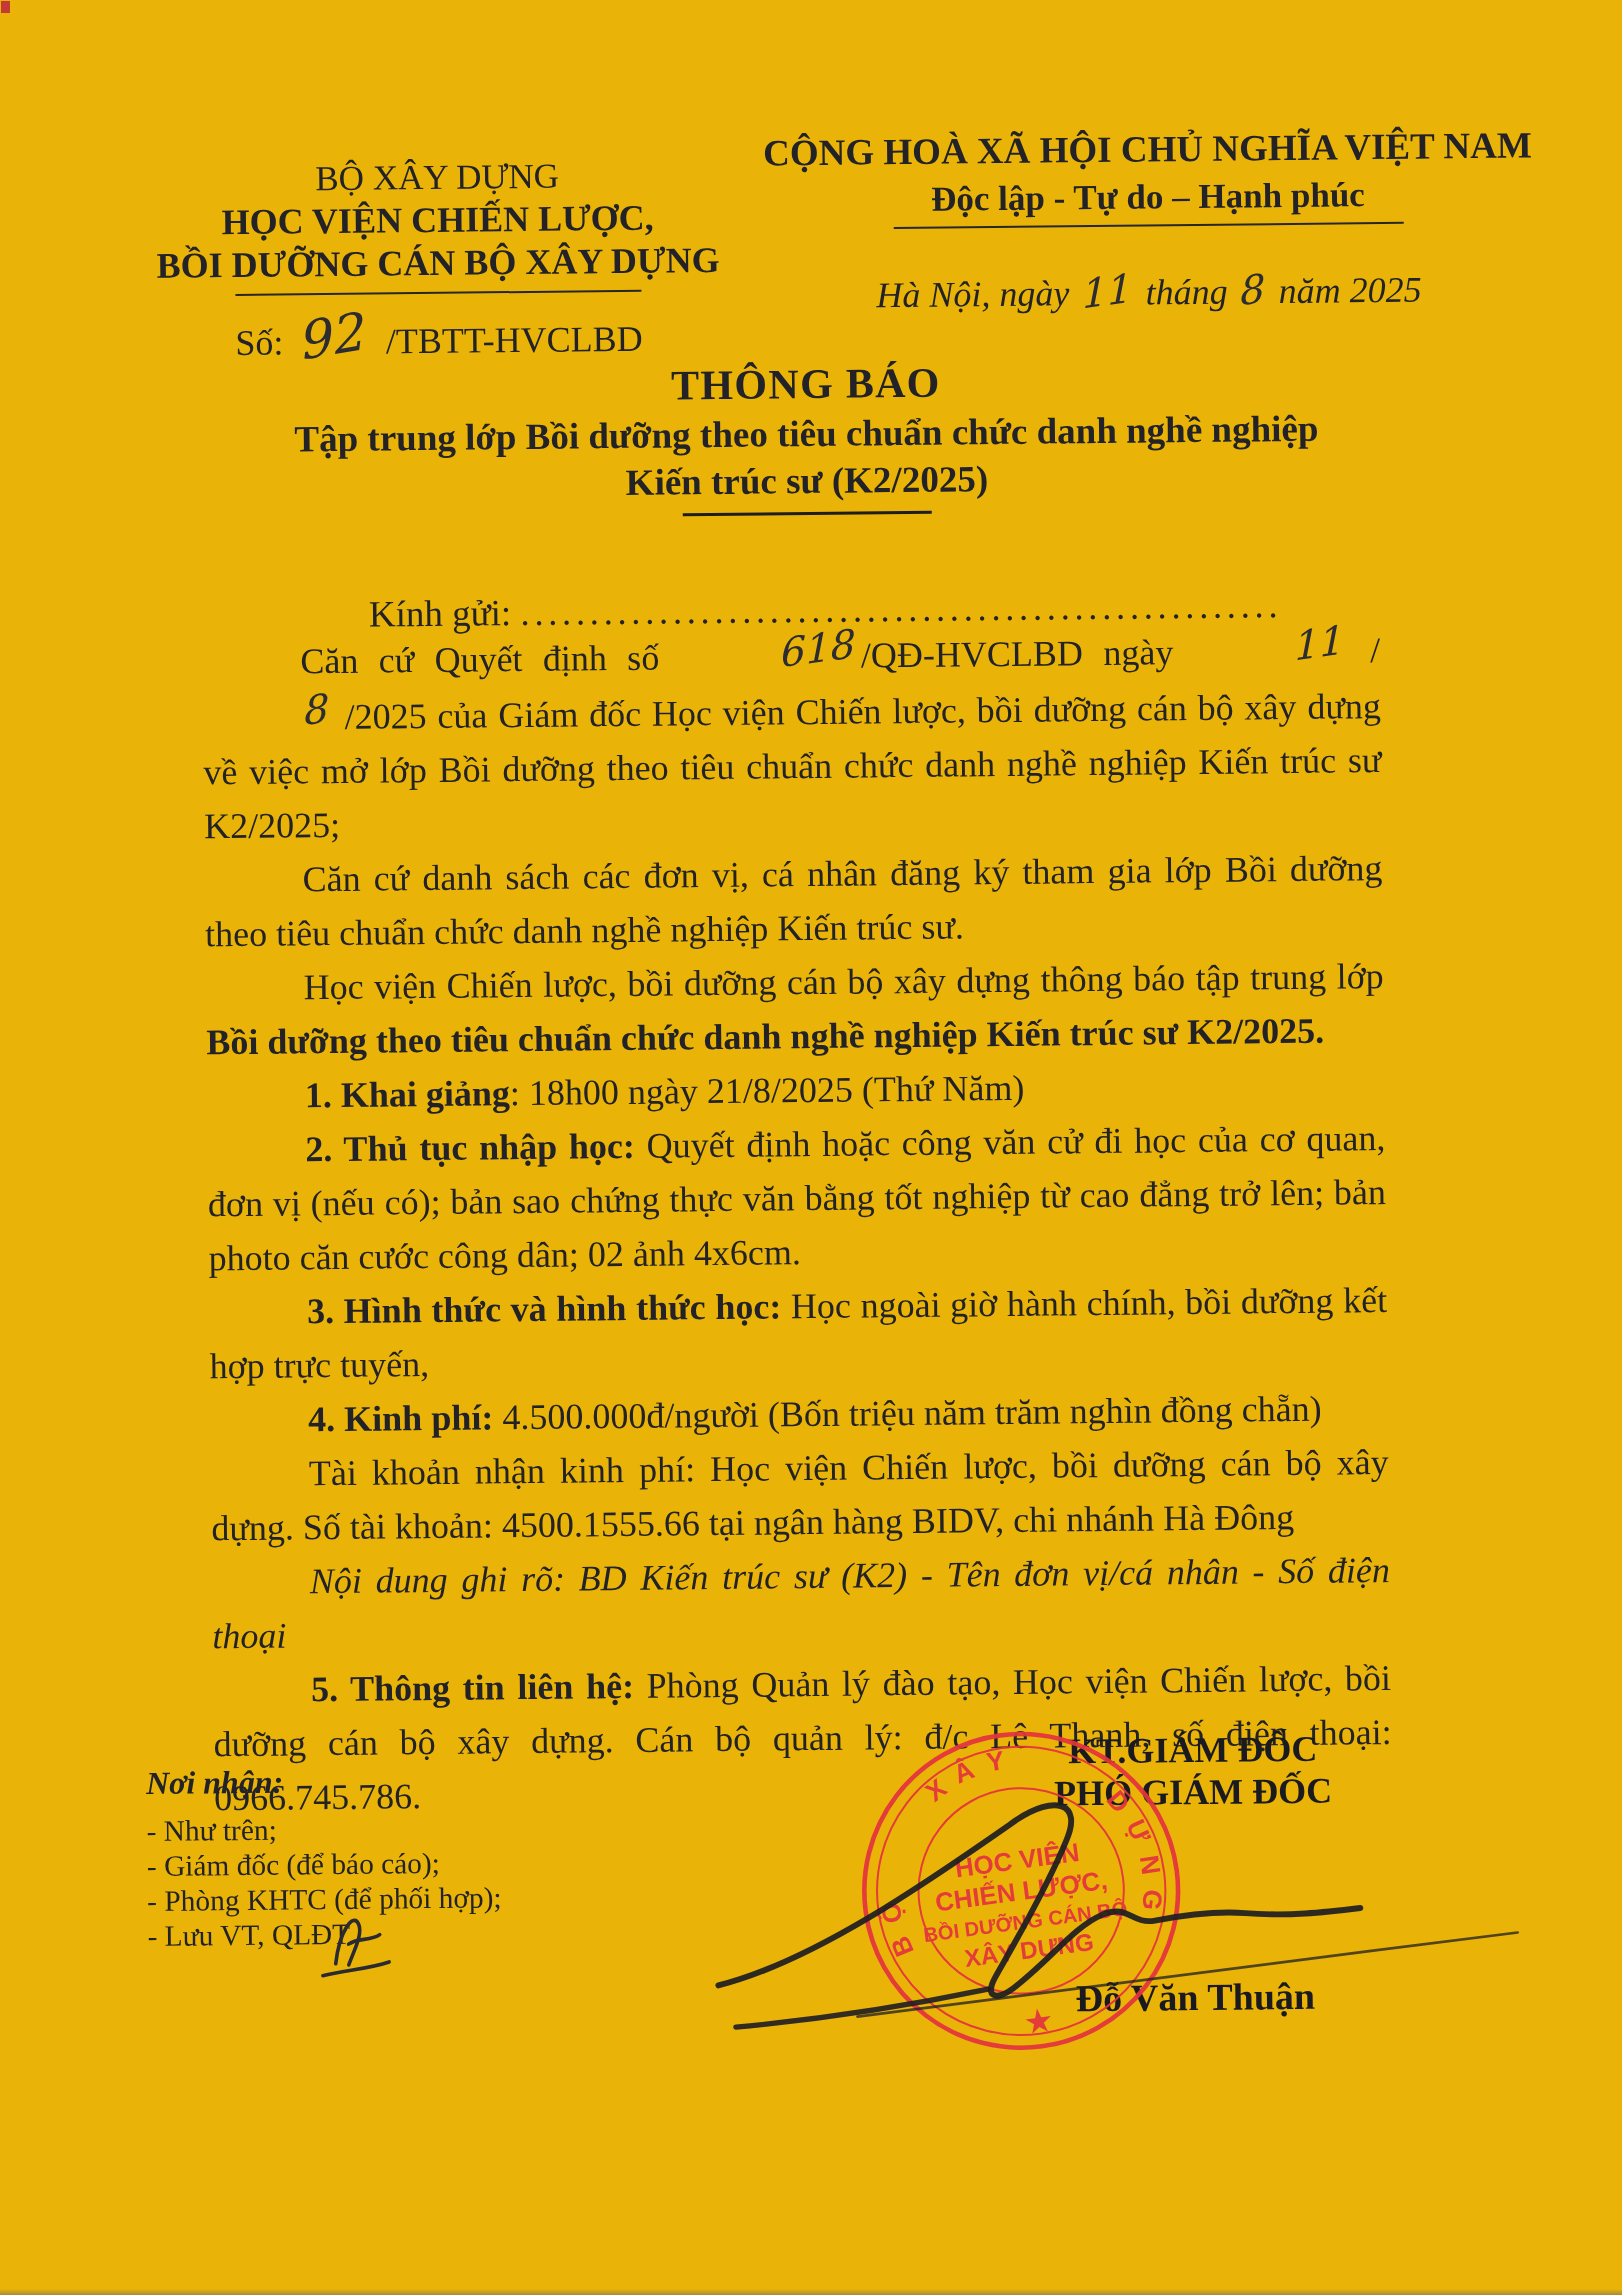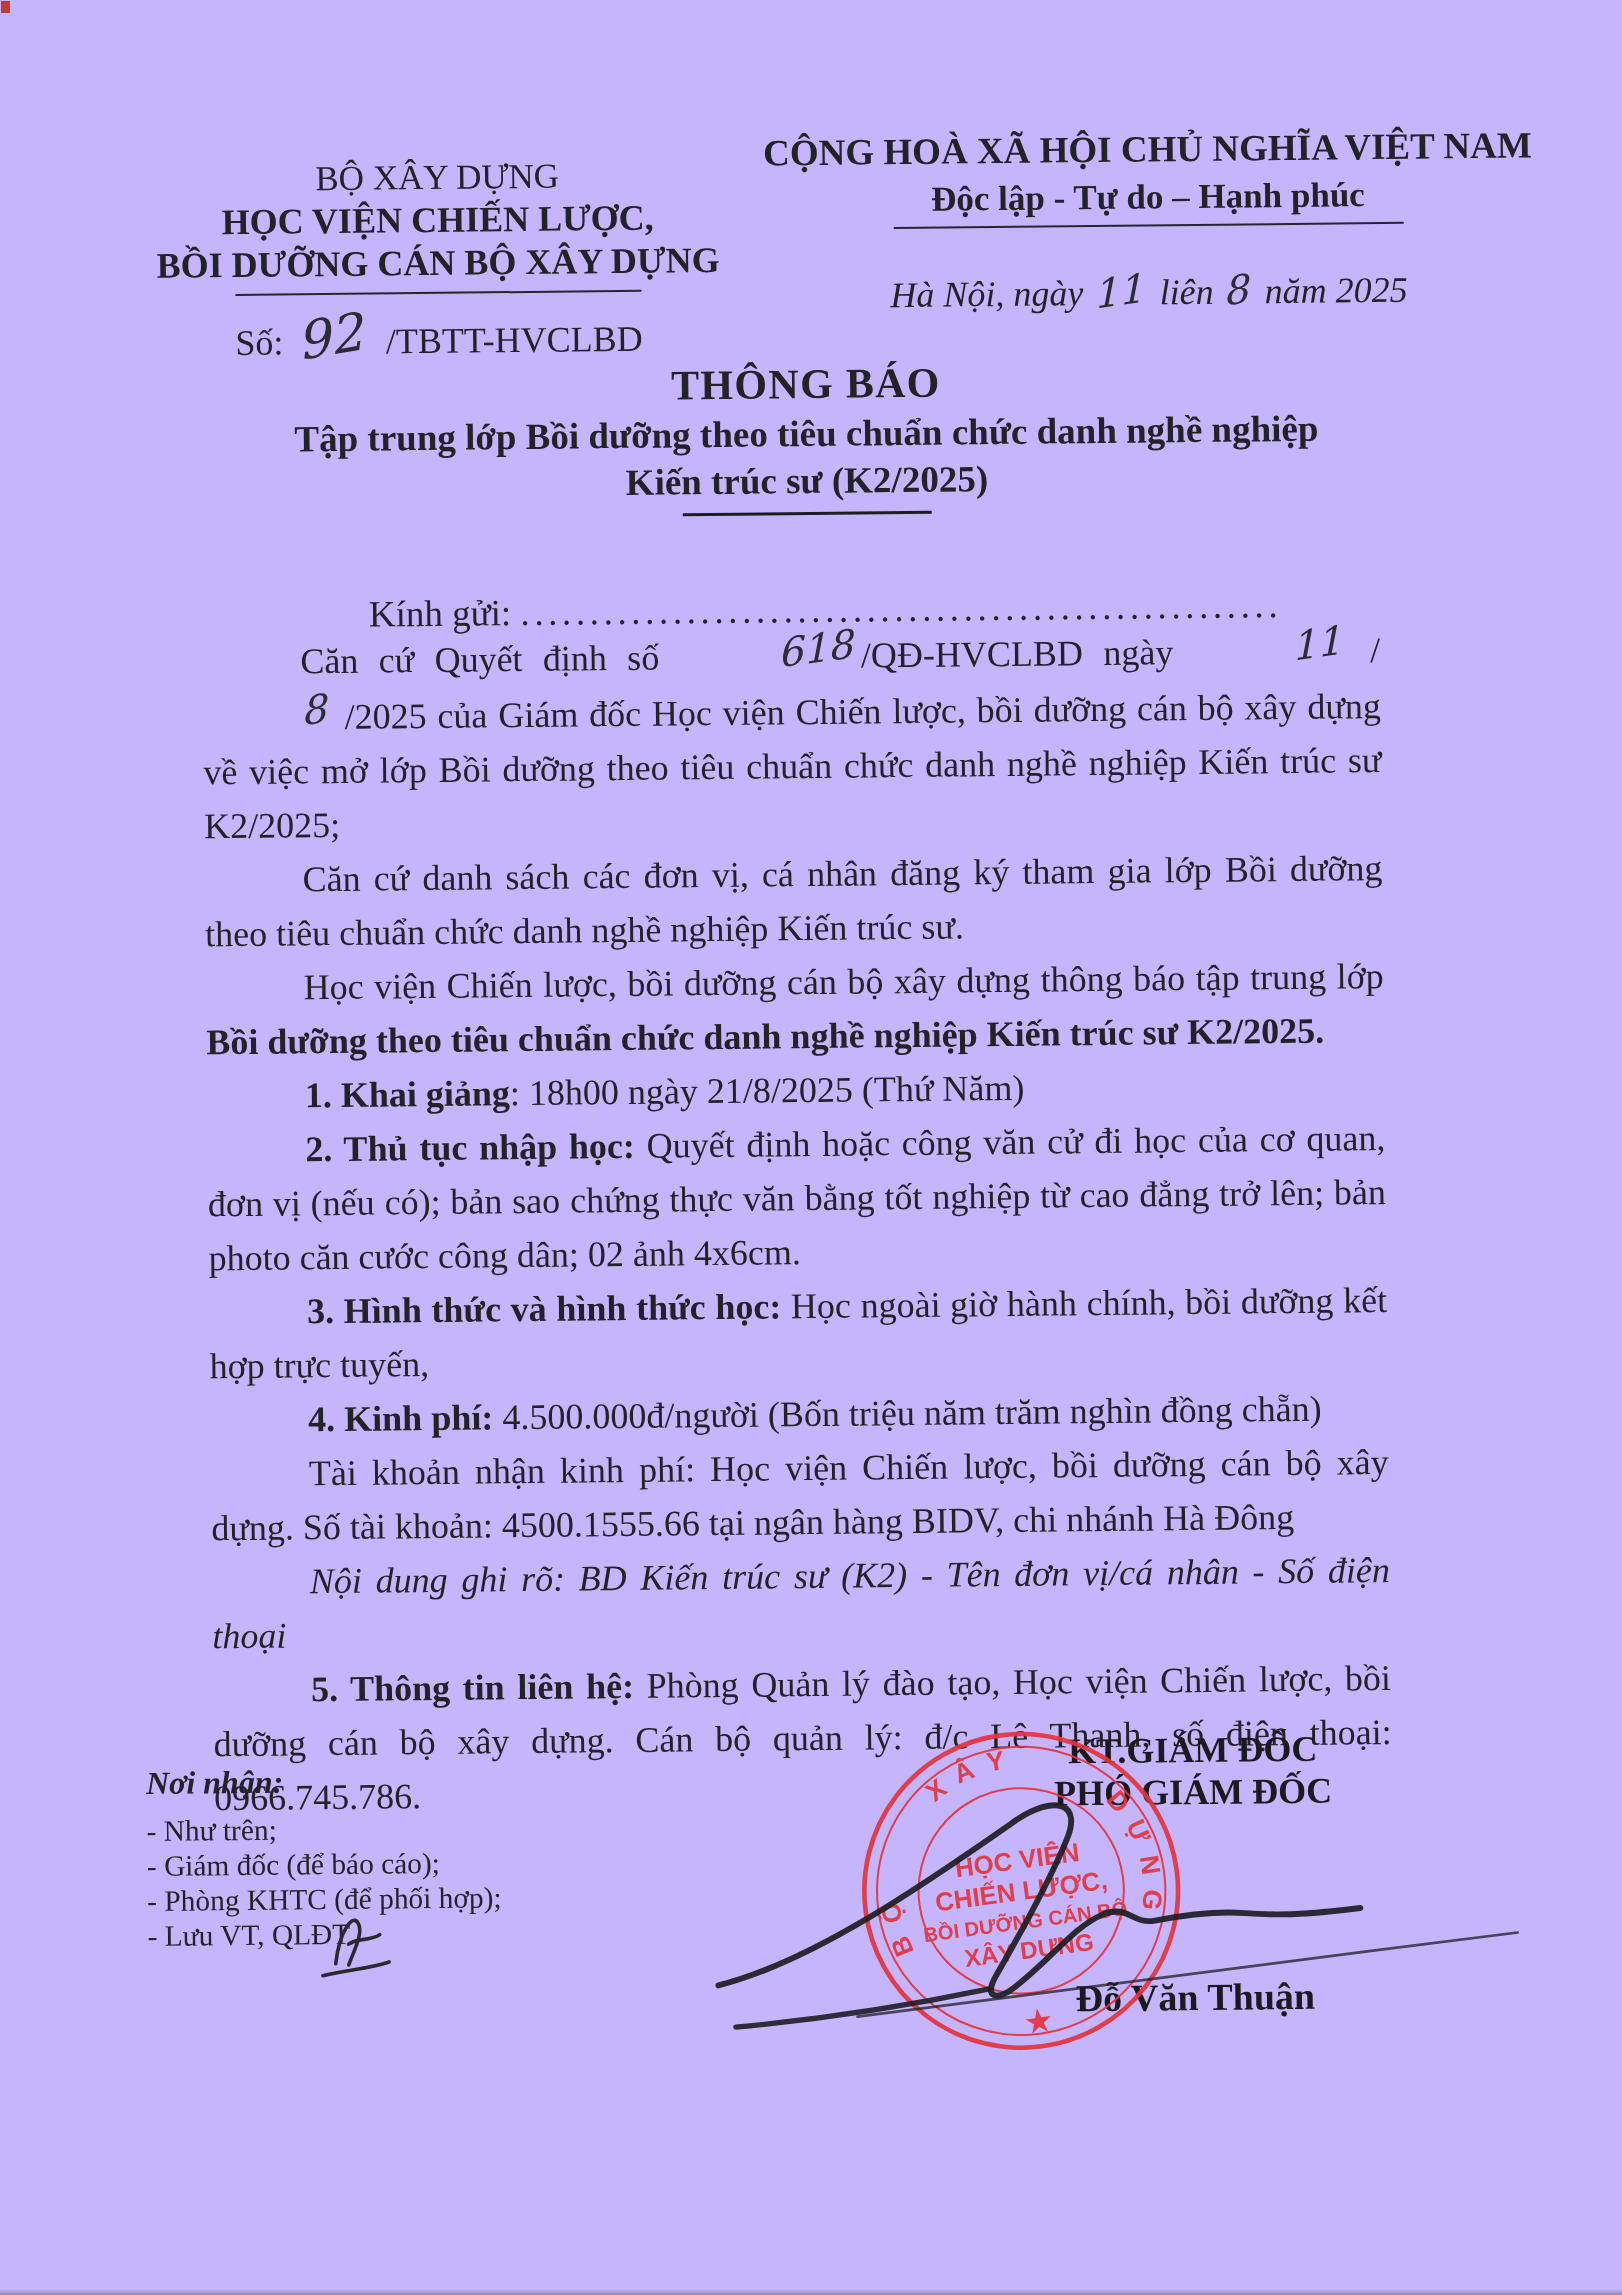--- a/index.html
+++ b/index.html
@@ -1,16 +1,16 @@
 <!DOCTYPE html>
 <html style="font-size:10.5px"><head>
 <meta charset="utf-8">
 <style>
   html,body{margin:0;padding:0;width:1623px;height:2295px;background:#e8e8e6;}
-  .page{position:relative;width:1623px;height:2295px;background:#c4b5fd;overflow:hidden;
+  .page{position:relative;width:1623px;height:2295px;background:#eab308;overflow:hidden;
         font-family:"Liberation Serif","DejaVu Serif",serif;color:#232327;}
   .tilt{position:absolute;inset:0;transform:rotate(-0.6deg);transform-origin:50% 40%;}
 
   
   .header-left{position:absolute;left:131px;top:152px;width:628px;text-align:center;}
   .hl1{font-size:35px;line-height:43px;}
   .hl2,.hl3{font-size:36px;line-height:43px;font-weight:bold;}
   .hl-rule{width:406px;height:0;border-bottom:2.6px solid #26262b;margin:6.5px auto 0;}
   .so-line{margin-top:11.8px;font-size:36px;}
 
@@ -83,21 +83,21 @@
       </div>
     </div>
 
     <div class="header-right">
       <div class="hr1">CỘNG HOÀ XÃ HỘI CHỦ NGHĨA VIỆT NAM</div>
       <div class="hr2">Độc lập - Tự do – Hạnh phúc</div>
       <div class="hr-rule"></div>
       <div class="date-line">
         <span>Hà Nội, ngày</span>
         <span class="hw">11</span>
-        <span>liên</span>
+        <span>tháng</span>
         <span class="hw">8</span>
         <span>năm 2025</span>
       </div>
     </div>
 
     <div class="title-block">
       <div class="title-main">THÔNG BÁO</div>
       <div class="title-sub">Tập trung lớp Bồi dưỡng theo tiêu chuẩn chức danh nghề nghiệp</div>
       <div class="title-sub">Kiến trúc sư (K2/2025)</div>
       <div class="title-rule"></div>

